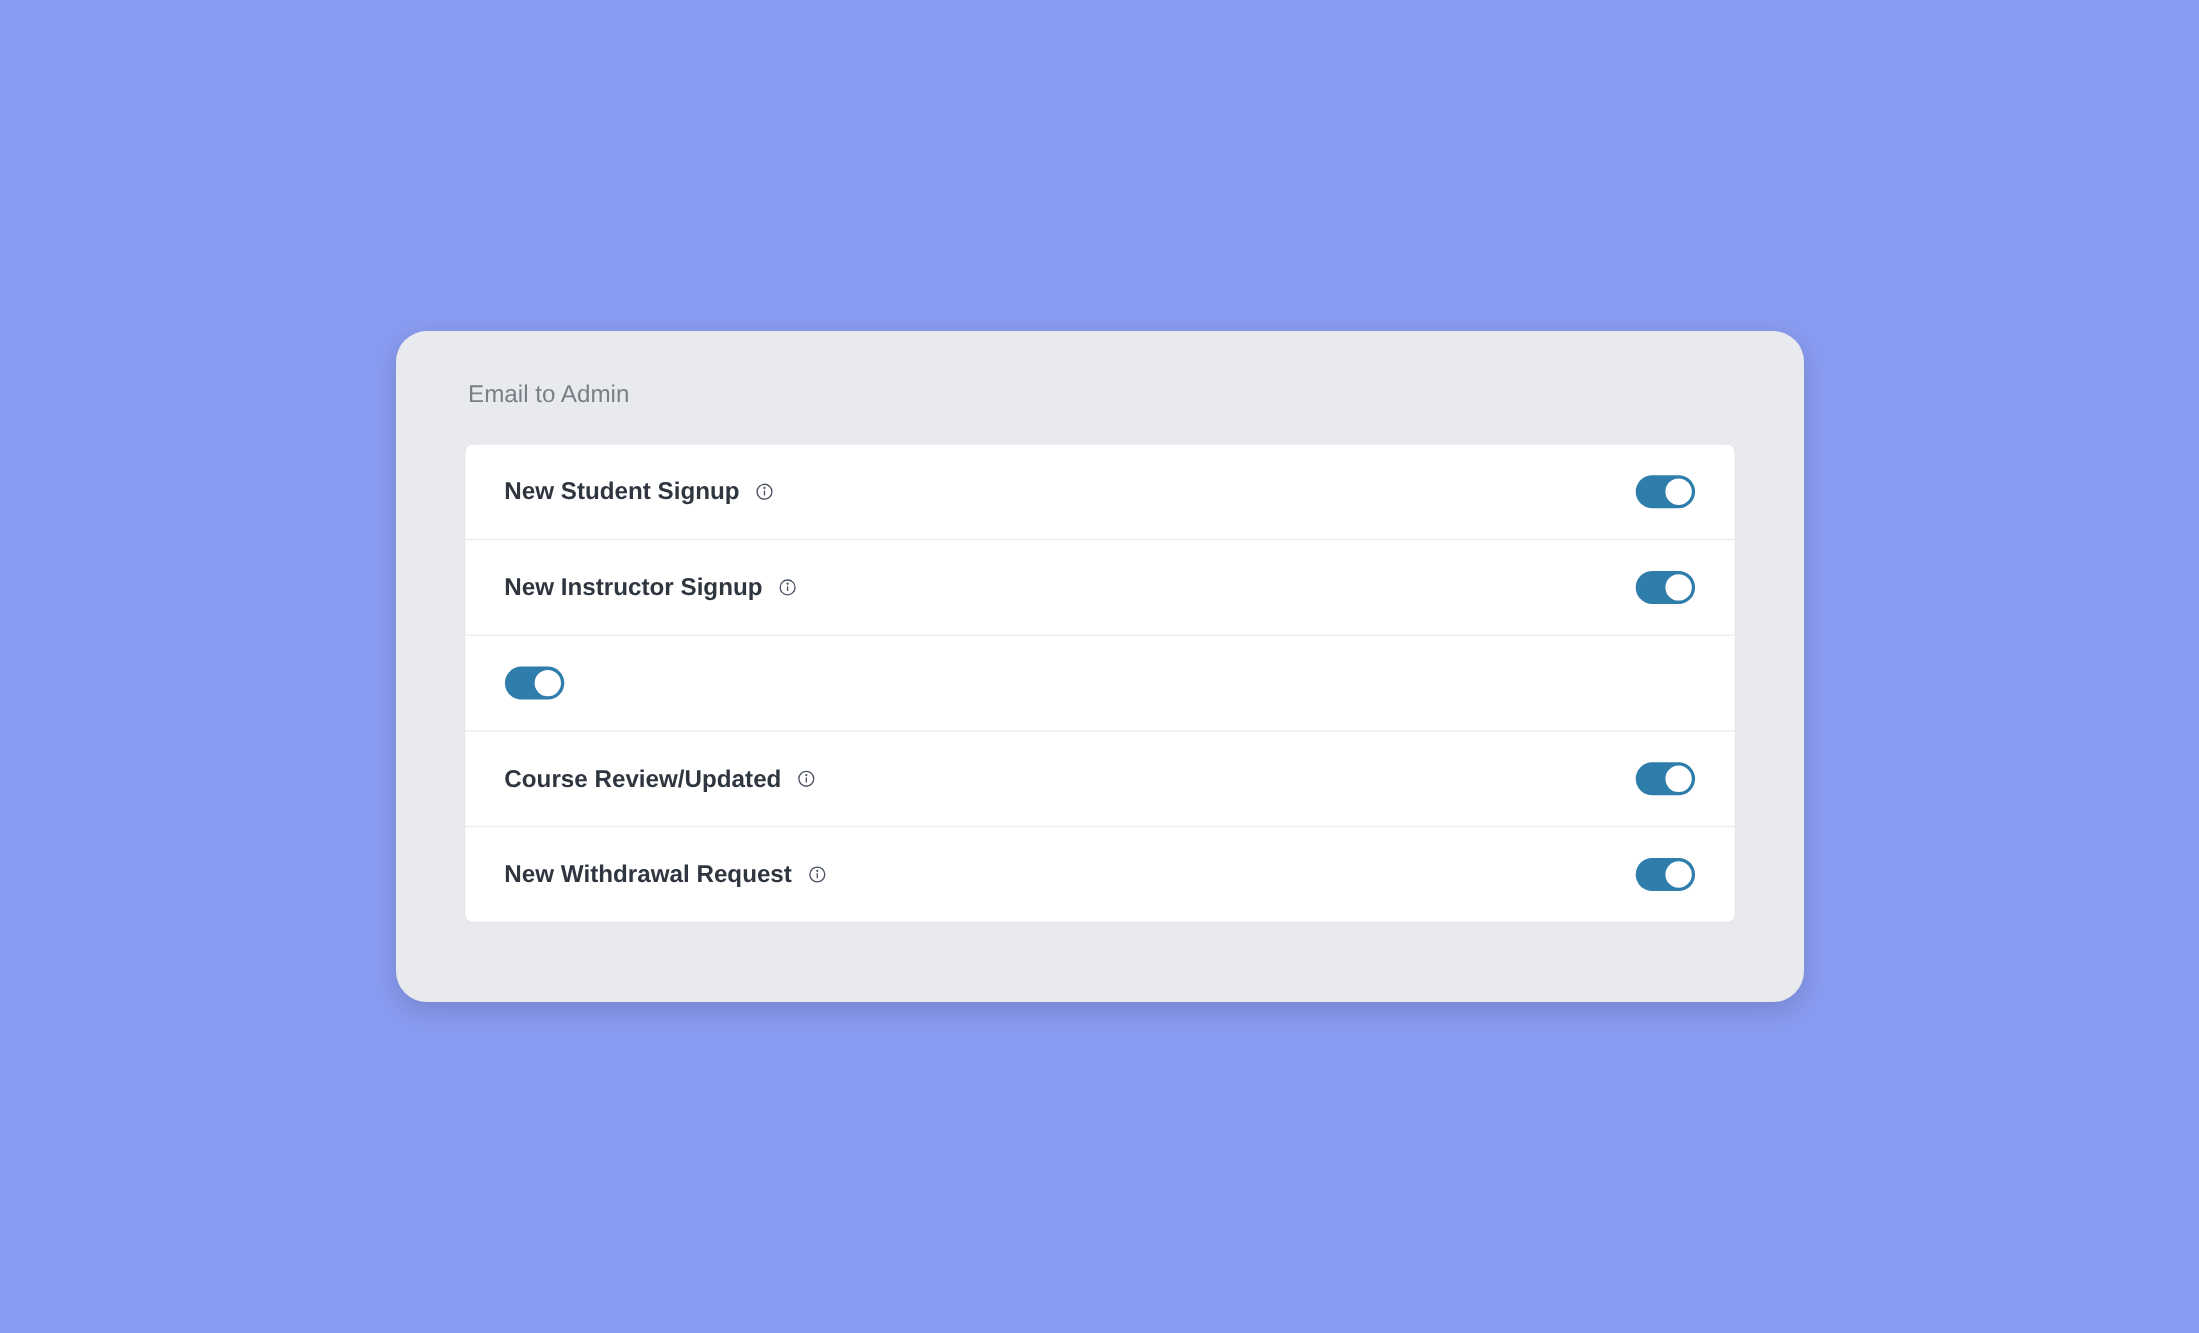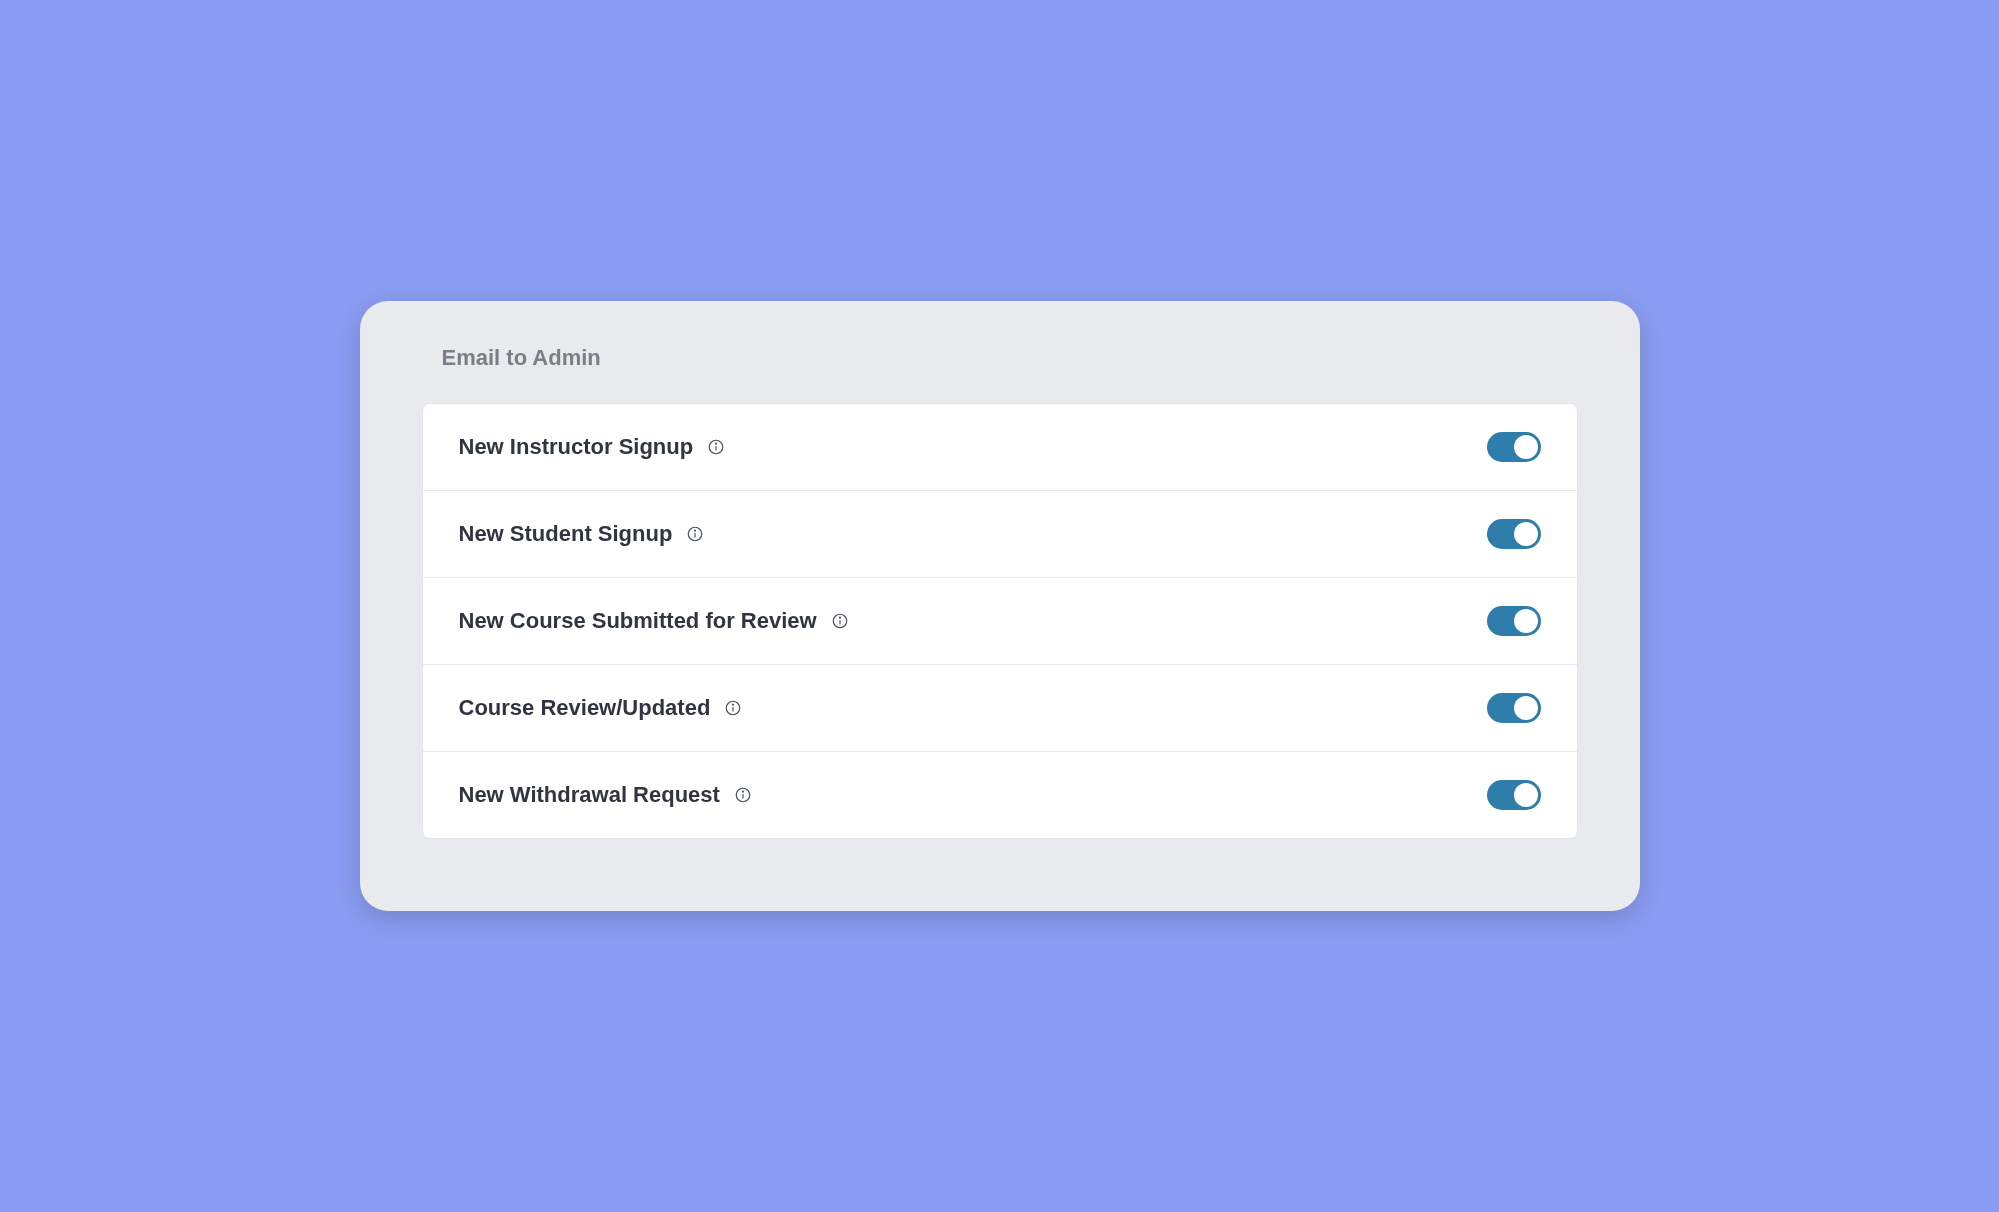--- a/index.html
+++ b/index.html
@@ -23,23 +23,23 @@
       border-radius: 28px;
       padding: 44px 62px 72px 62px;
       width: 100%;
       max-width: 1280px;
       box-shadow: 0 8px 24px rgba(0, 0, 0, 0.15);
     }
     
     .section-title {
       color: #7a7f87;
       font-size: 22px;
-      font-weight: 700;
+      font-weight: 400;
       margin-bottom: 32px;
-      margin-left: 20px;
+      margin-left: 4px;
     }
     
     .settings-card {
       background-color: #ffffff;
       border: 1px solid #e3e5e8;
       border-radius: 8px;
       overflow: hidden;
     }
     
     .setting-row {
@@ -114,63 +114,53 @@
 </head>
 <body>
 
 <div class="panel">
   <div class="section-title">Email to Admin</div>
 
   <div class="settings-card">
 
     <div class="setting-row">
       <div class="setting-label-group">
+        <span class="setting-label">New Student Signup</span>
+        <span class="info-icon">
+          <svg viewBox="0 0 24 24" fill="none" stroke="currentColor" stroke-width="1.6">
+            <circle cx="12" cy="12" r="9"></circle>
+            <line x1="12" y1="10.5" x2="12" y2="16.5"></line>
+            <circle cx="12" cy="7.5" r="0.6" fill="currentColor"></circle>
+          </svg>
+        </span>
+      </div>
+      <div class="toggle">
+        <div class="toggle-track"></div>
+        <div class="toggle-thumb"></div>
+      </div>
+    </div>
+
+    <div class="setting-row">
+      <div class="setting-label-group">
         <span class="setting-label">New Instructor Signup</span>
         <span class="info-icon">
           <svg viewBox="0 0 24 24" fill="none" stroke="currentColor" stroke-width="1.6">
             <circle cx="12" cy="12" r="9"></circle>
             <line x1="12" y1="10.5" x2="12" y2="16.5"></line>
             <circle cx="12" cy="7.5" r="0.6" fill="currentColor"></circle>
           </svg>
         </span>
       </div>
       <div class="toggle">
         <div class="toggle-track"></div>
         <div class="toggle-thumb"></div>
       </div>
     </div>
 
     <div class="setting-row">
-      <div class="setting-label-group">
-        <span class="setting-label">New Student Signup</span>
-        <span class="info-icon">
-          <svg viewBox="0 0 24 24" fill="none" stroke="currentColor" stroke-width="1.6">
-            <circle cx="12" cy="12" r="9"></circle>
-            <line x1="12" y1="10.5" x2="12" y2="16.5"></line>
-            <circle cx="12" cy="7.5" r="0.6" fill="currentColor"></circle>
-          </svg>
-        </span>
-      </div>
-      <div class="toggle">
-        <div class="toggle-track"></div>
-        <div class="toggle-thumb"></div>
-      </div>
-    </div>
-
-    <div class="setting-row">
-      <div class="setting-label-group">
-        <span class="setting-label">New Course Submitted for Review</span>
-        <span class="info-icon">
-          <svg viewBox="0 0 24 24" fill="none" stroke="currentColor" stroke-width="1.6">
-            <circle cx="12" cy="12" r="9"></circle>
-            <line x1="12" y1="10.5" x2="12" y2="16.5"></line>
-            <circle cx="12" cy="7.5" r="0.6" fill="currentColor"></circle>
-          </svg>
-        </span>
-      </div>
       <div class="toggle">
         <div class="toggle-track"></div>
         <div class="toggle-thumb"></div>
       </div>
     </div>
 
 
     <div class="setting-row">
       <div class="setting-label-group">
         <span class="setting-label">Course Review/Updated</span>

